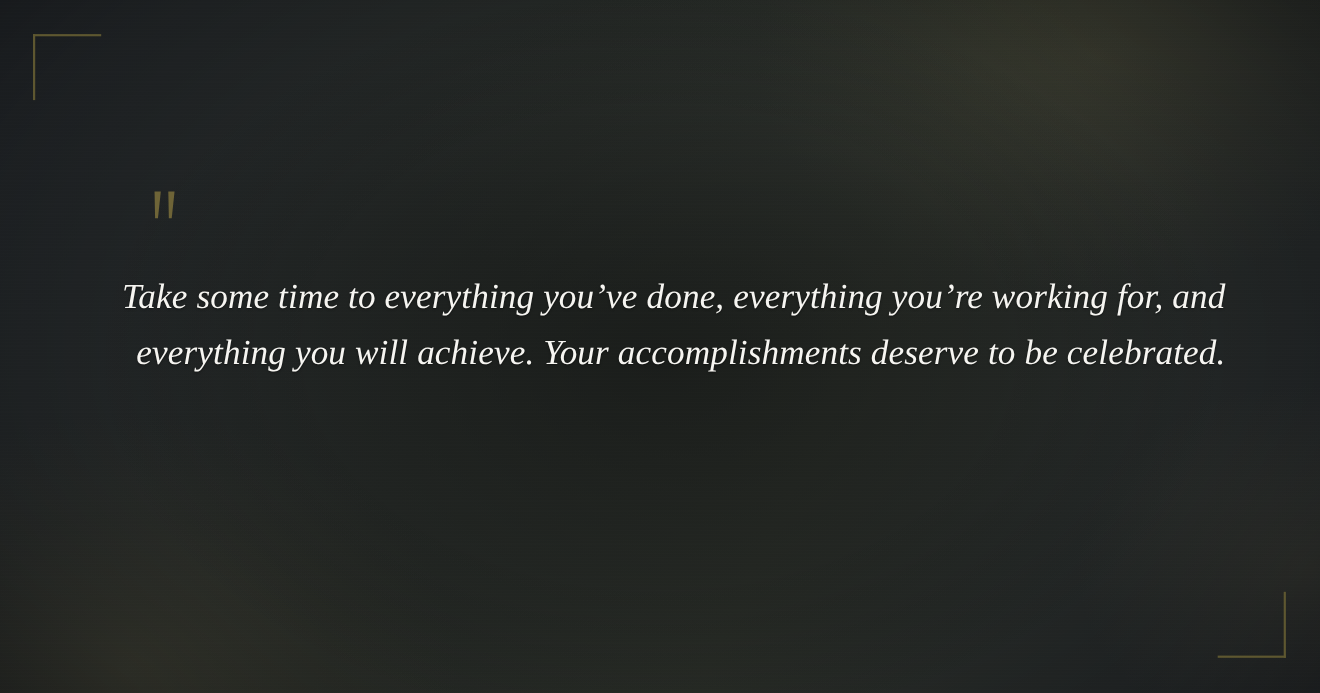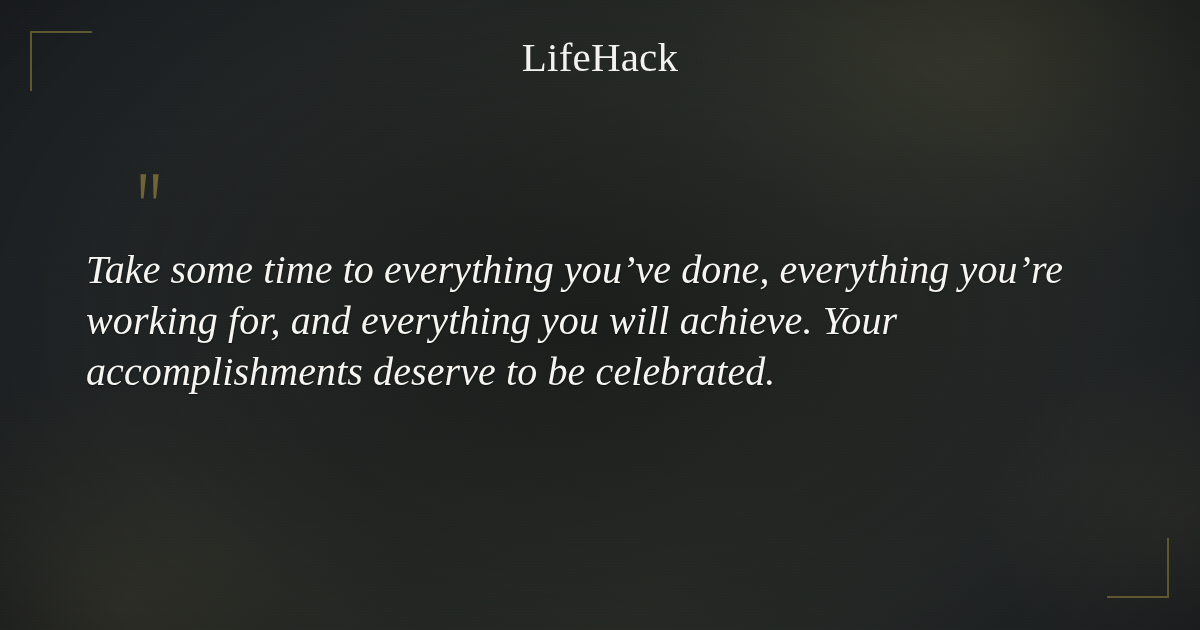--- a/index.html
+++ b/index.html
@@ -113,24 +113,24 @@
     height: 44px;
   }
   #quote-mark svg { display: block; }
 
   
   #quote-text {
     position: absolute;
     left: 86px;
     top: 244px;
     width: 1028px;
-    text-align: left;
+    text-align: right;
     font-family: "Liberation Serif", "DejaVu Serif", serif;
     font-style: italic;
-    font-size: 40px;
+    font-size: 32px;
     line-height: 51px;
     color: #f6f5f1;
     letter-spacing: 0.1px;
     text-shadow: 0 1px 2px rgba(0,0,0,0.45);
   }
 </style>
 </head>
 <body>
 
 <div id="card">
@@ -147,21 +147,20 @@
   <div class="corner corner-tl">
     <span class="h"></span>
     <span class="v"></span>
   </div>
 
   <div class="corner corner-br">
     <span class="h"></span>
     <span class="v"></span>
   </div>
 
-  <div id="logo">LifeHack</div>
 
   <div id="quote-mark">
     <svg width="44" height="44" viewBox="0 0 44 44" aria-hidden="true">
       <path d="M8.5 3.2 L14.2 3.2 L11.6 27.5 L9.0 27.5 Z" fill="#6e6437"></path>
       <path d="M21.0 3.2 L26.7 3.2 L24.1 27.5 L21.5 27.5 Z" fill="#6e6437"></path>
     </svg>
   </div>
 
   <div id="quote-text">Take some time to everything you’ve done, everything you’re working for, and everything you will achieve. Your accomplishments deserve to be celebrated.</div>
 

